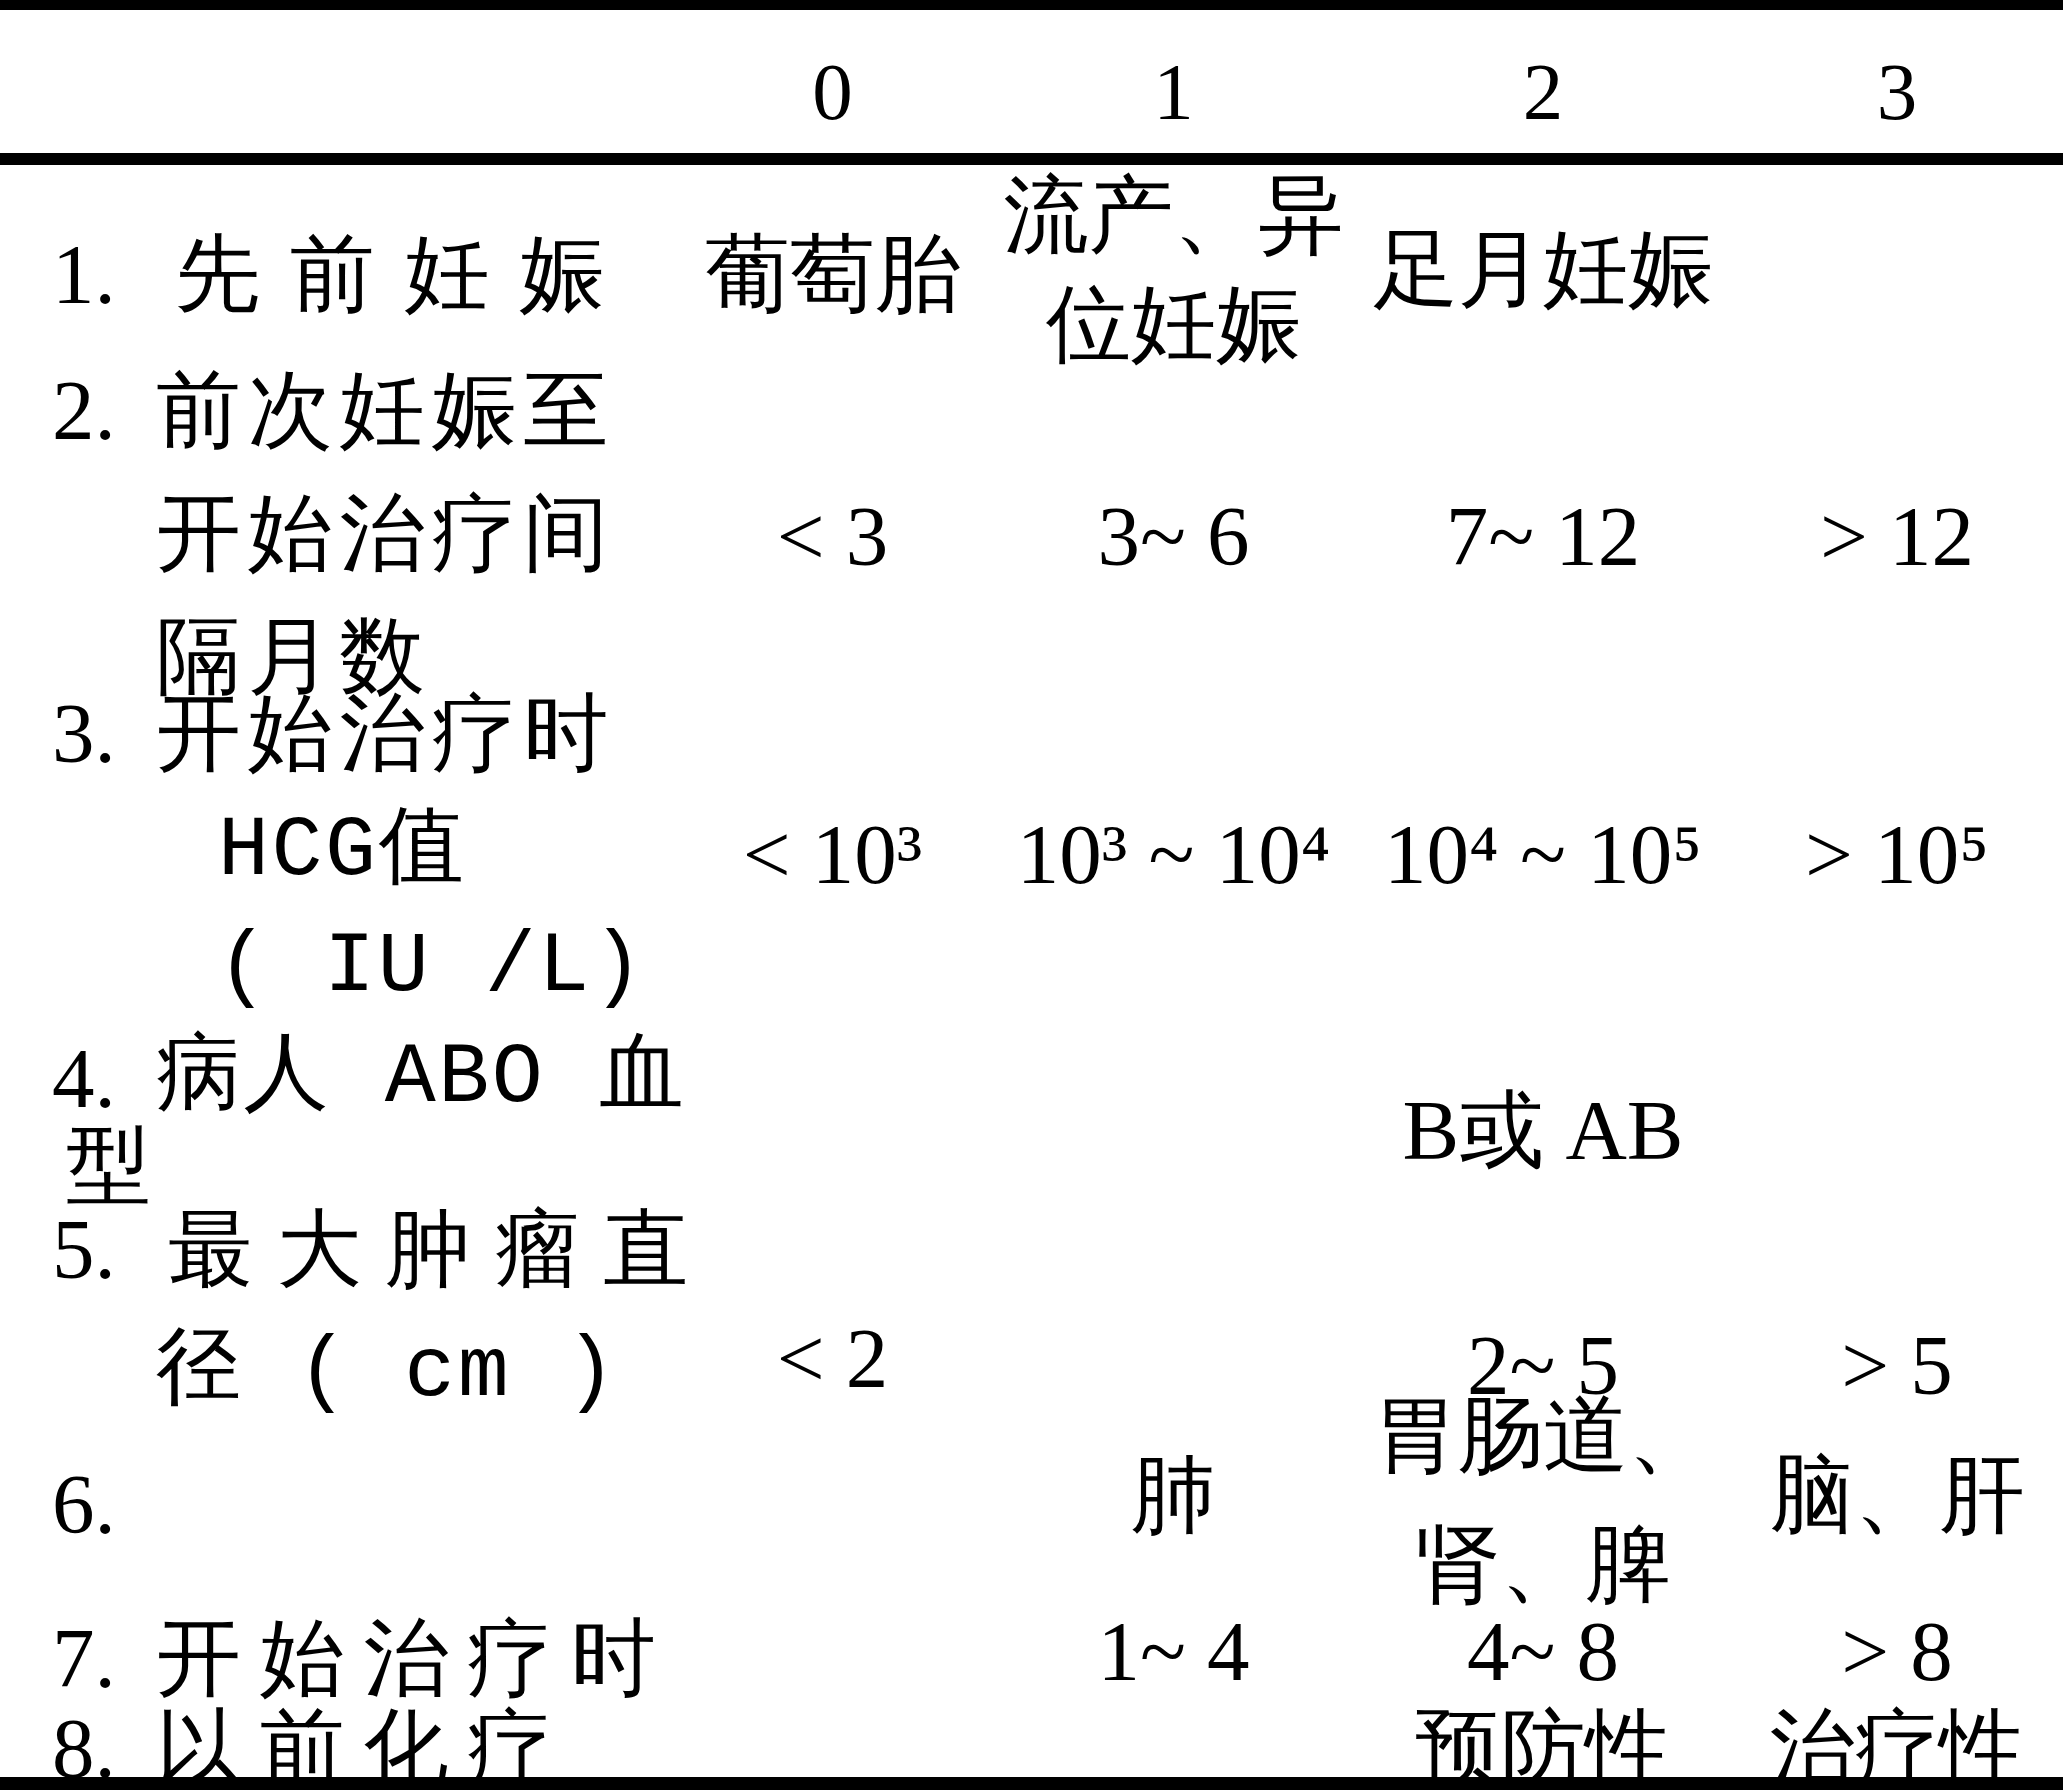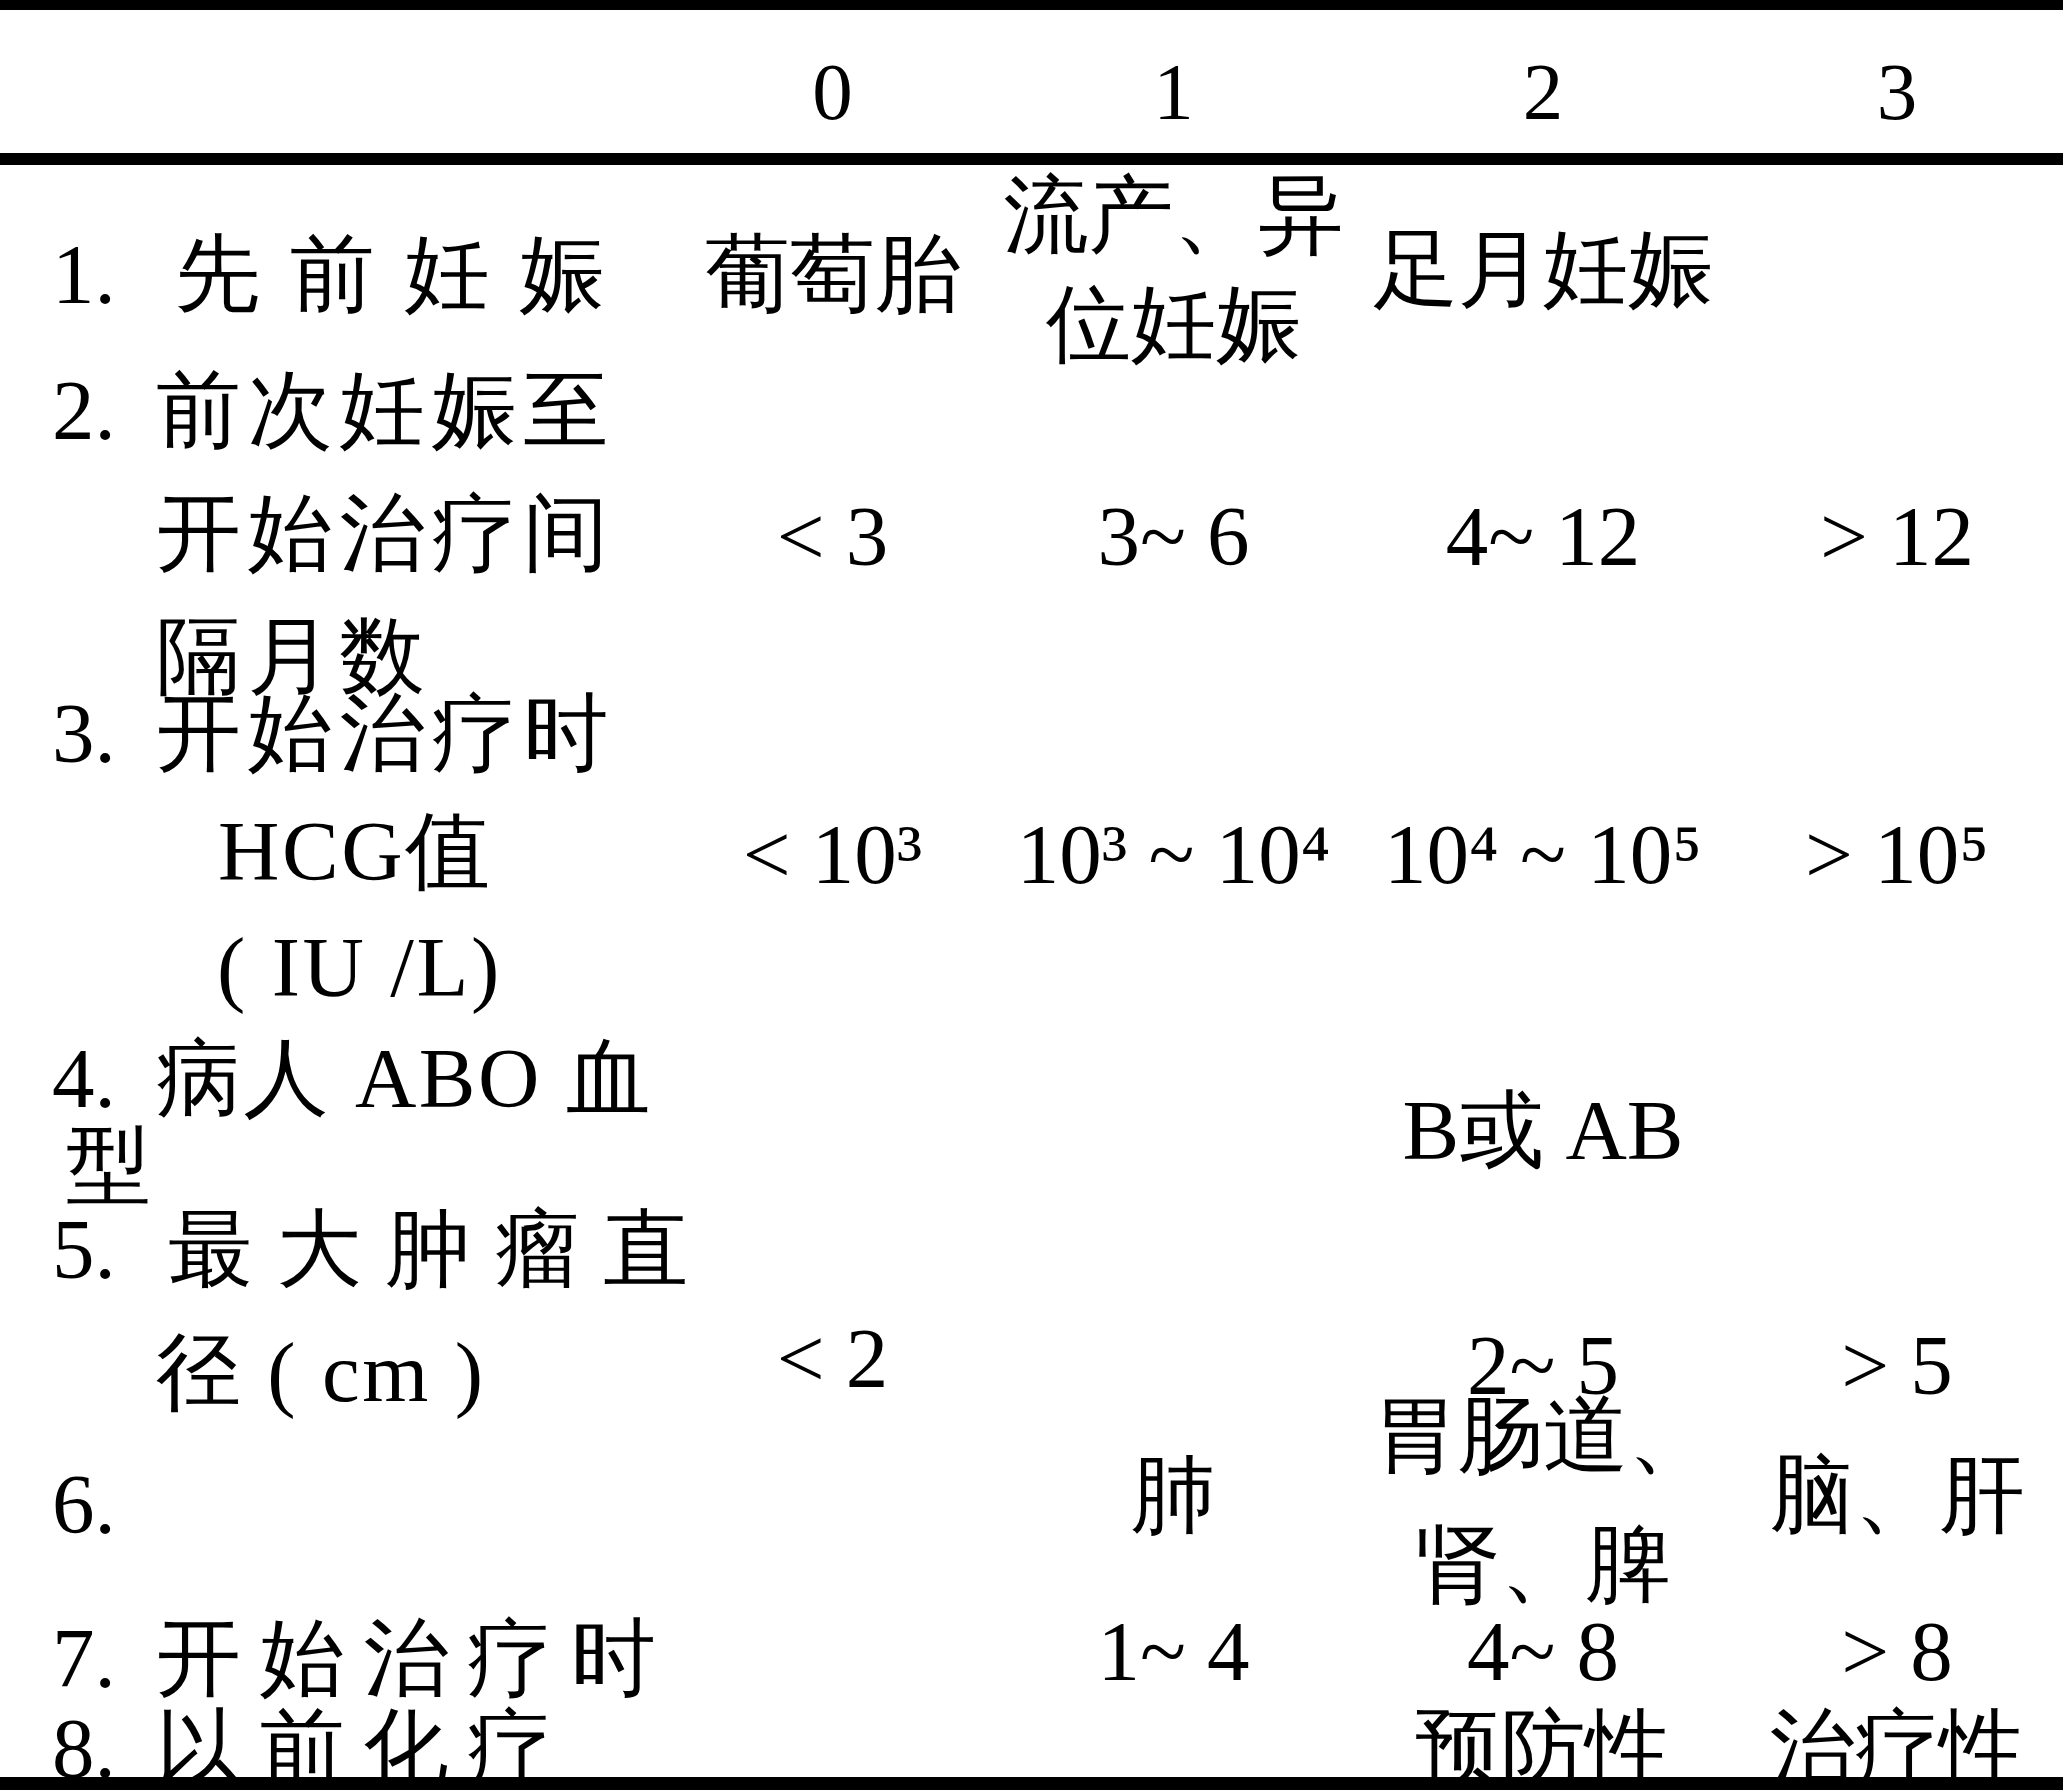--- a/index.html
+++ b/index.html
@@ -35,21 +35,21 @@
   .lx-xing{left:66px;width:189px;}
 
   .col0{left:662px;width:341px;}
   .col1{left:975px;width:397px;}
   .col2{left:1363px;width:360px;}
   .col3{left:1741px;width:312px;}
 
   .ls-r1{letter-spacing:.35em;}
   .ls-md{letter-spacing:.22em;}
   .ls-sm{letter-spacing:.08em;}
-  .ls-xs{letter-spacing:.03em;}
+  .ls-xs{letter-spacing:.03em;font-family:Liberation Mono, monospace;}
   .ls-tumor{letter-spacing:.28em;margin-left:12px;}
 </style>
 </head>
 <body>
 
 <div class="page">
 
   <div class="rule rule-top"></div>
 
   <div class="tl hdr center col0">0</div>
@@ -65,21 +65,21 @@
   <div class="tl center col0" style="top:213px">葡萄胎</div>
   <div class="tl center col1" style="top:263px">位妊娠</div>
   <div class="tl center col2" style="top:208px">足月妊娠</div>
 
   <div class="tl num" style="top:349px">2.</div>
   <div class="tl ltext ls-sm" style="top:349px">前次妊娠至</div>
   <div class="tl ltext ls-sm" style="top:472px">开始治疗间</div>
   <div class="tl ltext ls-sm" style="top:595px">隔月数</div>
   <div class="tl center col0" style="top:475px">&lt; 3</div>
   <div class="tl center col1" style="top:475px">3~ 6</div>
-  <div class="tl center col2" style="top:475px">4~ 12</div>
+  <div class="tl center col2" style="top:475px">7~ 12</div>
   <div class="tl center col3" style="top:475px">&gt; 12</div>
 
   <div class="tl num" style="top:672px">3.</div>
   <div class="tl ltext ls-sm" style="top:672px">开始治疗时</div>
   <div class="tl lx-hcg ls-xs" style="top:790px">HCG值</div>
   <div class="tl lx-iu ls-xs" style="top:906px">( IU /L)</div>
   <div class="tl center col0" style="top:793px">&lt; 10³</div>
   <div class="tl center col1" style="top:793px">10³ ~ 10⁴</div>
   <div class="tl center col2" style="top:793px">10⁴ ~ 10⁵</div>
   <div class="tl center col3" style="top:793px">&gt; 10⁵</div>

